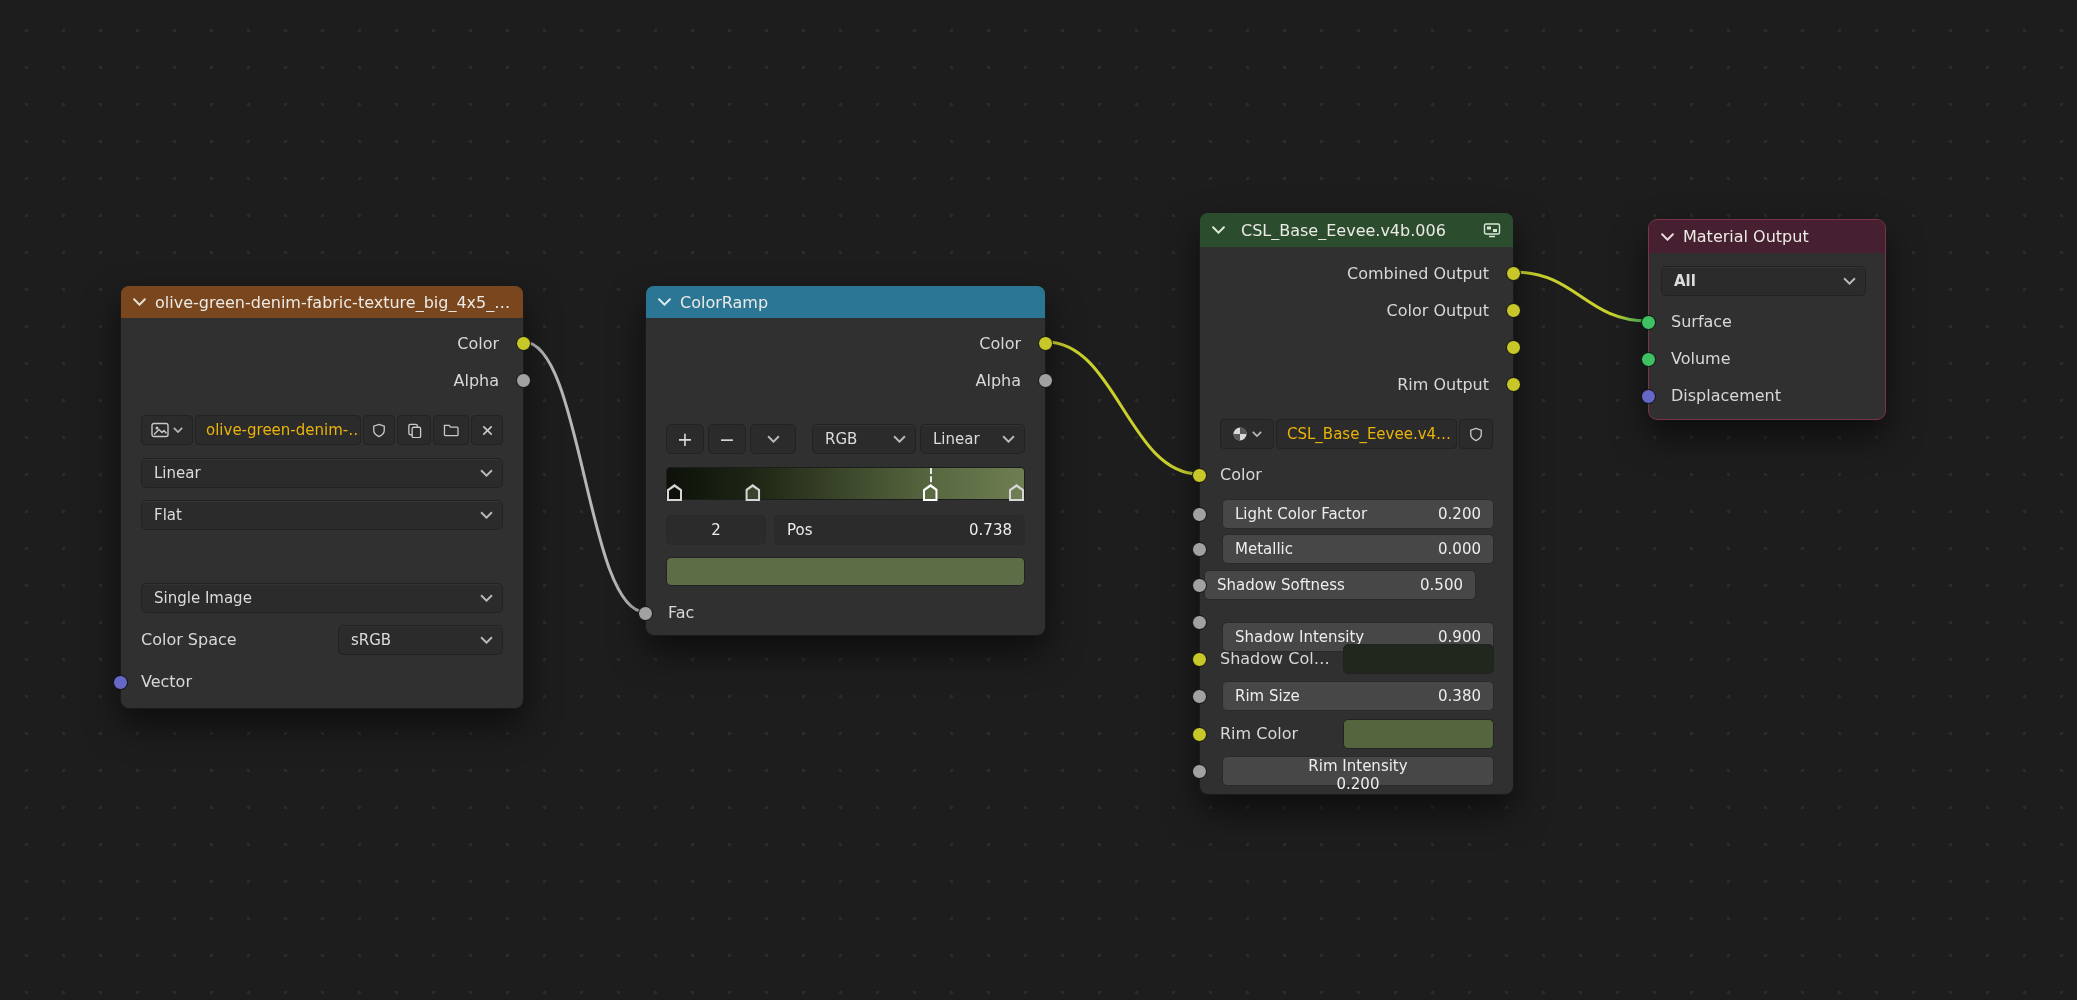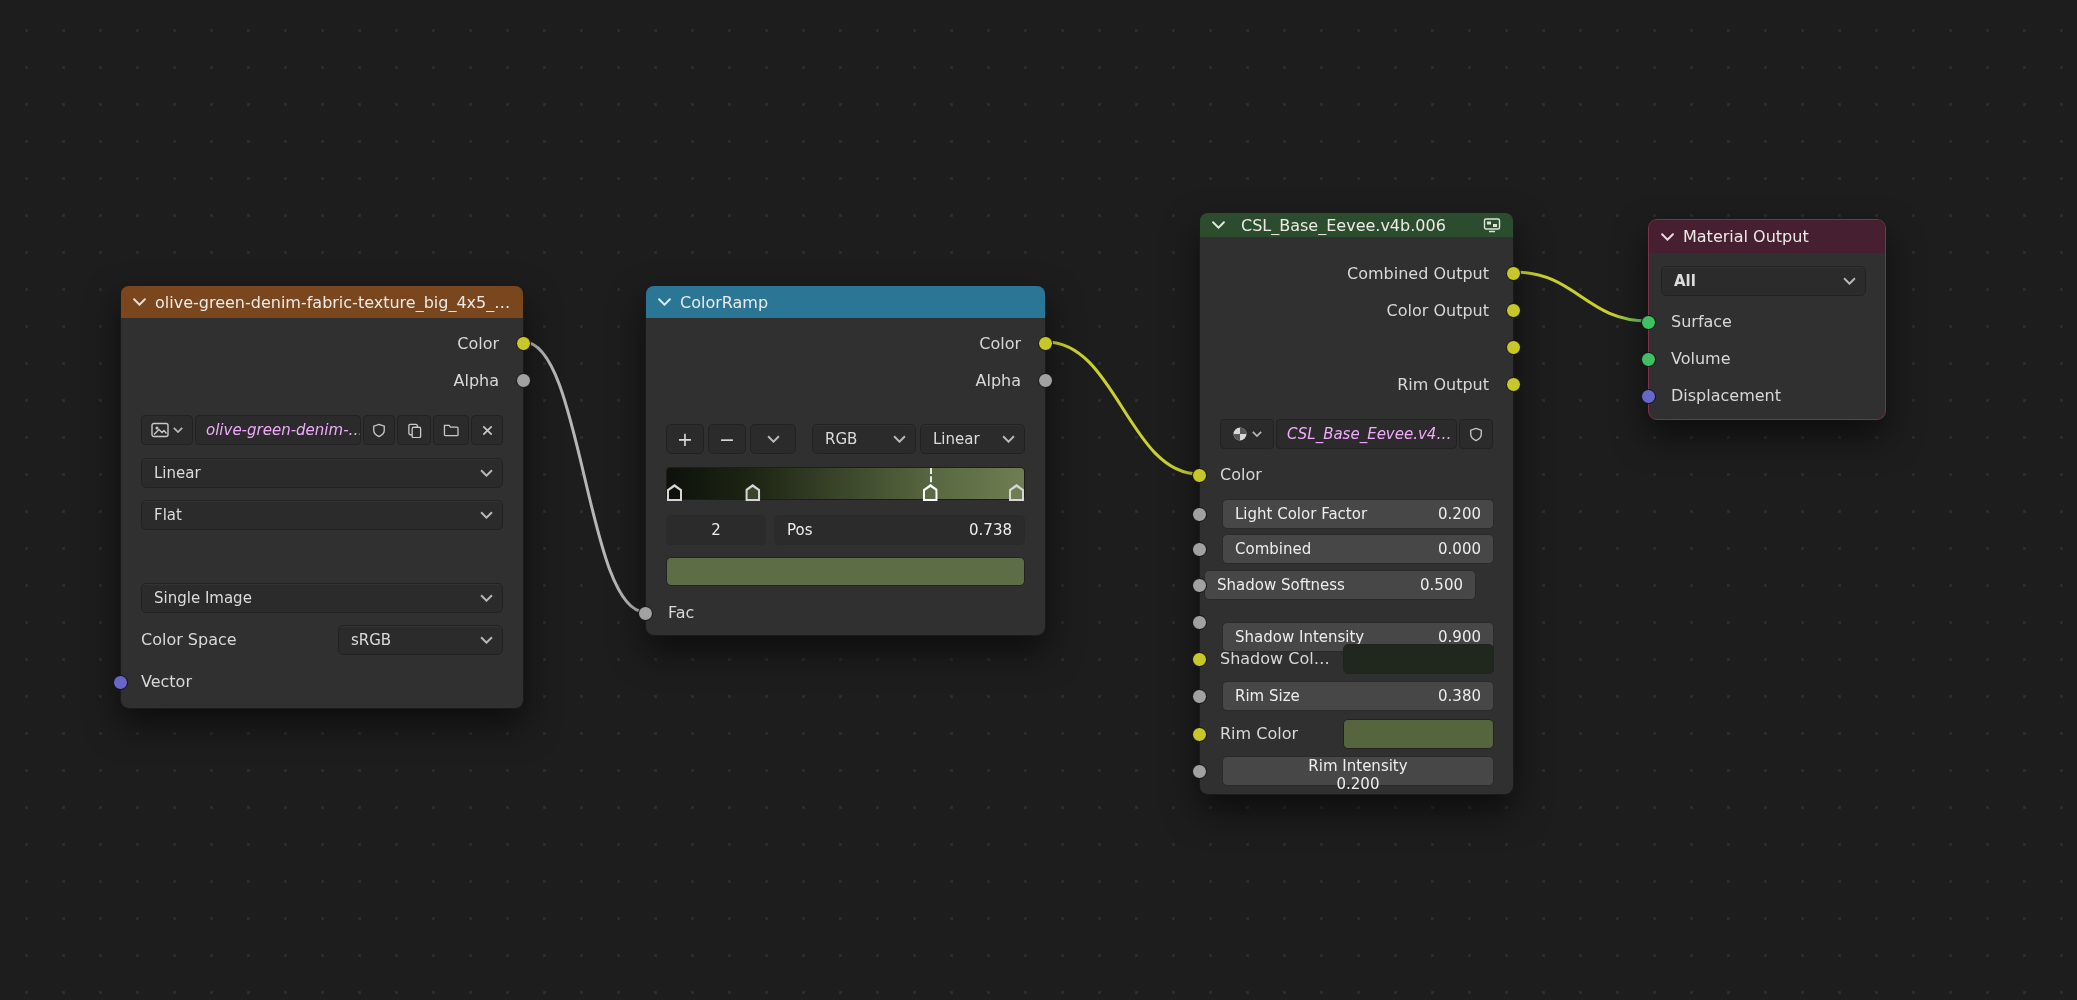--- a/index.html
+++ b/index.html
@@ -42,21 +42,21 @@
   .slider{
     position:absolute; height:30px; background:#474747; border-radius:5px;
     border:1px solid #2a2a2a; box-sizing:border-box; display:flex;
     align-items:center; justify-content:space-between; padding:0 12px;
     color:#ededed; font-size:15px;
   }
   .fieldbar{position:absolute; height:30px; display:flex; gap:2px;}
   .seg{
     background:#2b2b2b; border-radius:4px; border:1px solid #222;
     box-sizing:border-box; display:flex; align-items:center; justify-content:center;
-    color:#f0abfc; font-size:15px;font-style:italic;
+    color:#eab308; font-size:15px;
   }
   .seg.name{flex:1; justify-content:flex-start; padding:0 10px; overflow:hidden;
     white-space:nowrap; text-overflow:ellipsis;}
   .sq-btn{
     background:#2b2b2b; border-radius:5px; border:1px solid #222;
     box-sizing:border-box; display:flex; align-items:center; justify-content:center;
     color:#dcdcdc; font-size:19px;
   }
   .band{
     position:absolute; height:31px; border-radius:4px; border:1px solid #1c1c1c;
@@ -254,21 +254,21 @@
       <span>0.738</span>
     </div>
 
     <div class="swatch" style="top:271px; left:20px; right:20px; background:#5d6d46;"></div>
 
     <span class="in-label" style="left:22px; top:312px;">Fac</span>
     <span class="socket" style="left:-8px; top:320px; background:#a1a1a1;"></span>
   </div>
 
   <div class="node" style="left:1199px; top:212px; width:315px; height:583px;">
-    <div class="node-header" style="background:#2c4c2e; height:24px;gap:16px;">
+    <div class="node-header" style="background:#2c4c2e; height:34px;gap:16px;">
       <svg width="13" height="8" viewBox="0 0 12 7">
         <path d="M1 1 L6 6 L11 1" fill="none" stroke="#dcead c" stroke-width="1.8" stroke-linecap="round" style="stroke:#dceadc;"></path>
       </svg>
       <span class="node-title">CSL_Base_Eevee.v4b.006</span>
       <svg width="18" height="16" viewBox="0 0 18 16">
         <rect x="1.5" y="2" width="15" height="10" rx="1.5" fill="none" stroke="#d8e6d8" stroke-width="1.4"></rect>
         <rect x="4" y="4.5" width="4" height="3" fill="#d8e6d8"></rect>
         <rect x="10" y="7" width="4" height="3" fill="#d8e6d8"></rect>
         <path d="M6 14.5 h6" stroke="#d8e6d8" stroke-width="1.4"></path>
       </svg>
@@ -315,21 +315,21 @@
     <span class="in-label" style="left:20px; top:247px;">Color</span>
     <span class="socket" style="left:-8px; top:255px; background:#c7c729;"></span>
 
     <div class="slider" style="top:286px; left:22px; width:272px;">
       <span>Light Color Factor</span>
       <span>0.200</span>
     </div>
     <span class="socket" style="left:-8px; top:294px; background:#a1a1a1;"></span>
 
     <div class="slider" style="top:321px; left:22px; width:272px;">
-      <span>Combined</span>
+      <span>Metallic</span>
       <span>0.000</span>
     </div>
     <span class="socket" style="left:-8px; top:329px; background:#a1a1a1;"></span>
 
     <div class="slider" style="top:357px; left:4px; width:272px;">
       <span>Shadow Softness</span>
       <span>0.500</span>
     </div>
     <span class="socket" style="left:-8px; top:365px; background:#a1a1a1;"></span>
 

